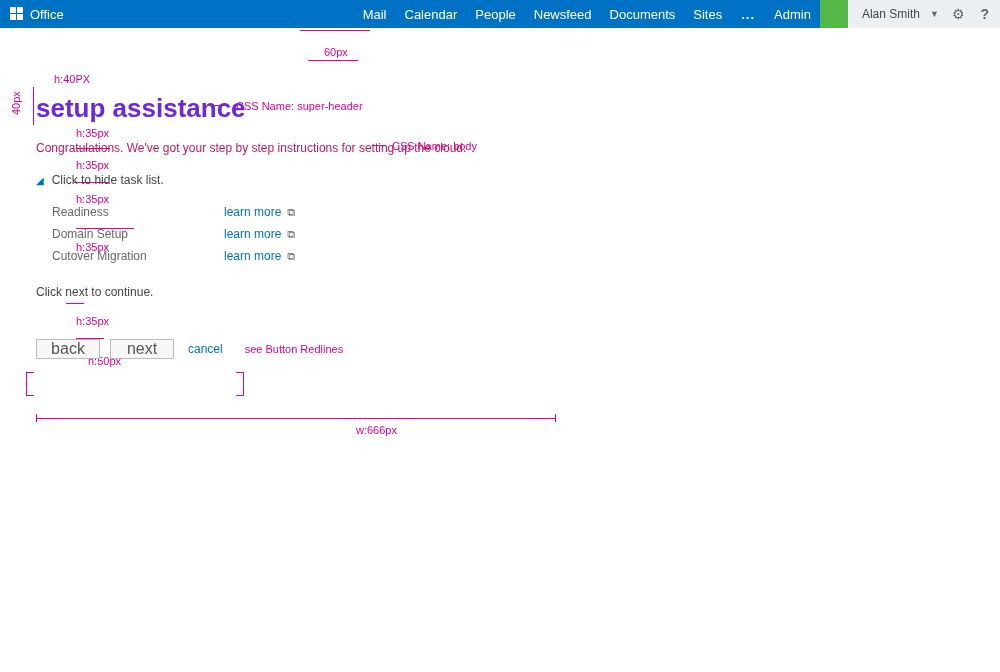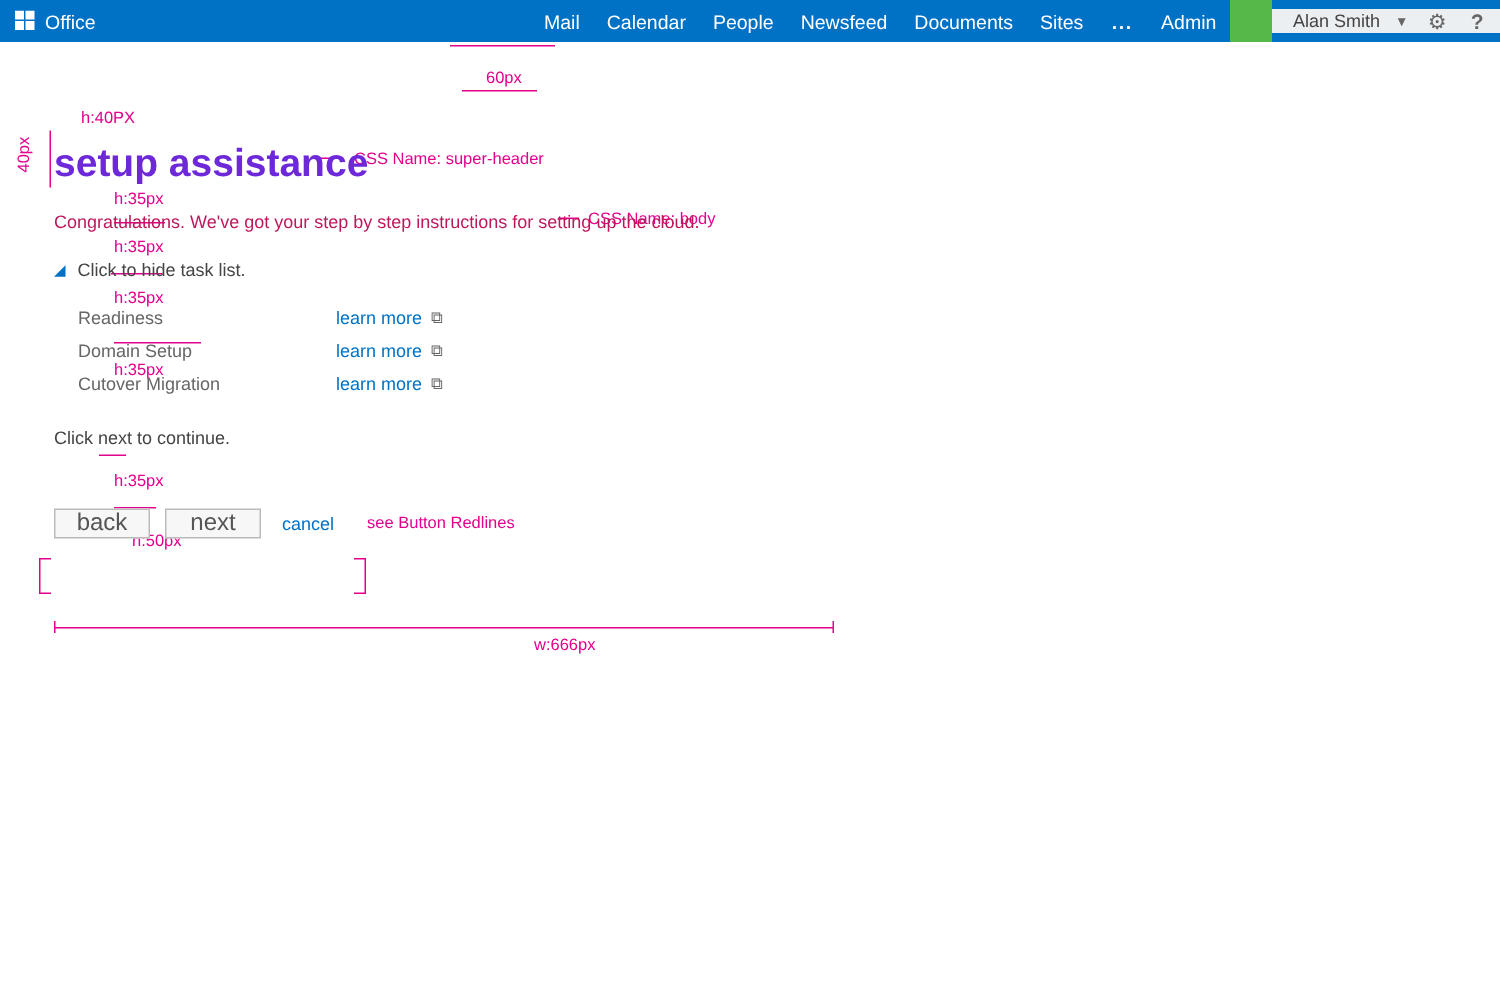--- a/index.html
+++ b/index.html
@@ -5,21 +5,21 @@
   * { margin: 0; padding: 0; box-sizing: border-box; font-family: "Segoe UI", Arial, sans-serif; }
   body { background: #fff; width: 1000px; height: 672px; overflow: hidden; position: relative; }
   .topbar { height: 28px; background: #0072c6; display: flex; align-items: center; color: #fff; font-size: 13px; }
   .brand { display: flex; align-items: center; gap: 6px; padding: 0 10px; }
   .brand-icon svg { display: block; }
   .nav-spacer { flex: 1; }
   .nav-items { display: flex; align-items: center; height: 100%; }
   .nav-item { padding: 0 9px; height: 100%; display: flex; align-items: center; cursor: pointer; }
   .nav-ellipsis { padding: 0 10px; height: 100%; display: flex; align-items: center; cursor: pointer; font-weight: bold; letter-spacing: 1px; }
   .green-box { width: 28px; height: 28px; background: #54b948; }
-  .userbar { background: #eceff1; height: 16px; display: flex; align-items: center; padding: 0 8px 0 14px; gap: 10px; color: #444; }
+  .userbar { background: #eceff1; height: 28px; display: flex; align-items: center; padding: 0 8px 0 14px; gap: 10px; color: #444; }
   .user-name { font-size: 12px; }
   .caret-down { font-size: 9px; color: #666; }
   .gear-icon, .help-icon { color: #666; font-size: 14px; cursor: pointer; padding: 0 3px; }
   .help-icon { font-weight: bold; }
 
   .redline { position: absolute; color: #e3008c; font-size: 11px; pointer-events: none; }
   .redline-line { position: absolute; background: #e3008c; pointer-events: none; }
   .redline-bracket { position: absolute; border: 1px solid #e3008c; pointer-events: none; }
 
   .content { position: absolute; left: 36px; top: 88px; width: 666px; }

